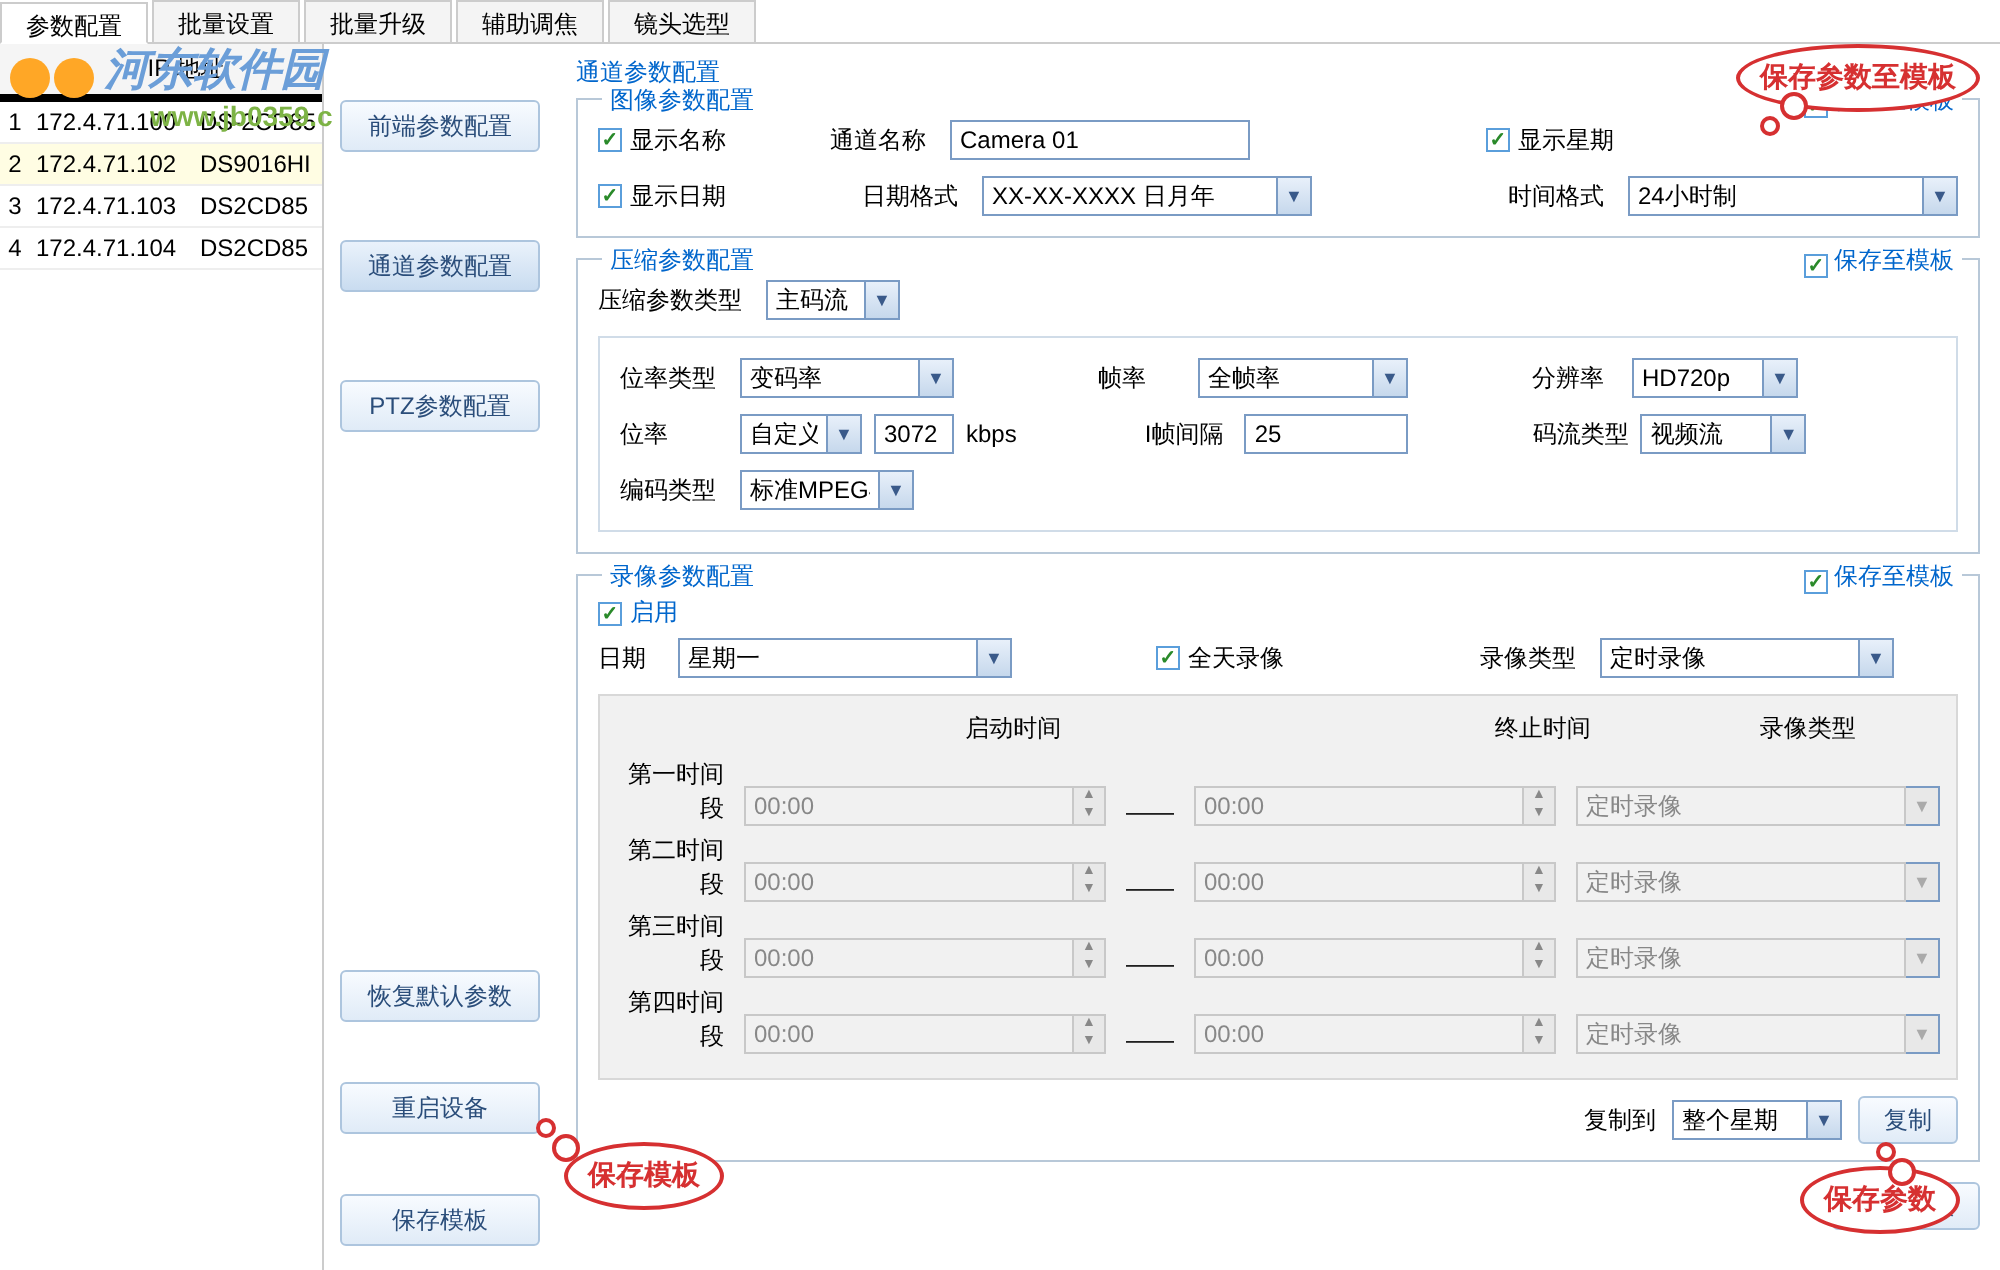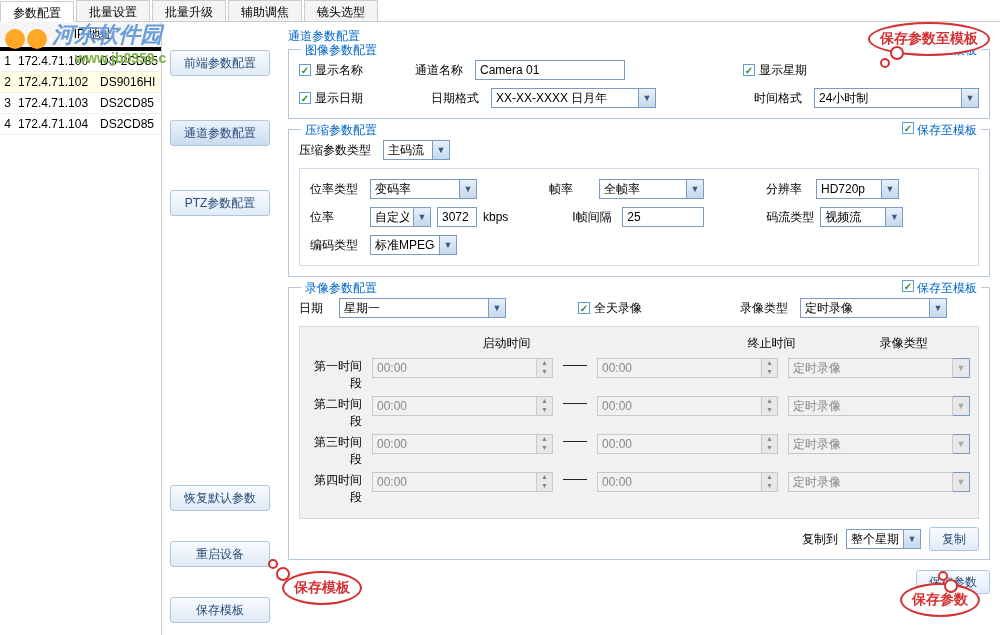--- a/index.html
+++ b/index.html
@@ -28,39 +28,39 @@
     .center-panel { width: 120px; padding: 8px; display: flex; flex-direction: column; }
     .nav-btn { width: 100px; height: 26px; border: 1px solid #adc5de; border-radius: 3px; background: linear-gradient(#f8fbff,#e0ebf7); margin-bottom: 24px; cursor: pointer; display: flex; align-items: center; justify-content: center; color: #2a4d7a; margin-top: 20px; }
     .nav-btn.active { background: linear-gradient(#eaf2fb,#c9dcf0); }
     .center-spacer { flex: 1; }
     
     .right-panel { flex: 1; padding: 6px 10px 4px 6px; overflow: hidden; }
     .section-title { color: #0066cc; margin-bottom: 4px; }
     .fieldset { border: 1px solid #b8c8d8; margin-bottom: 10px; padding: 10px; position: relative; }
     .fieldset-header { position: absolute; top: -8px; left: 12px; right: 8px; display: flex; justify-content: space-between; background: #fff; padding: 0 4px; }
     .fieldset-title { color: #0066cc; }
-    .save-check { display: flex; align-items: flex-start; gap: 3px; color: #0066cc; padding-left: 36px; }
+    .save-check { display: flex; align-items: flex-end; gap: 3px; color: #0066cc; padding-left: 36px; }
     .check-icon { width: 12px; height: 12px; border: 1px solid #5a9edb; display: inline-flex; align-items: center; justify-content: center; color: #2a8a2a; font-size: 10px; font-weight: bold; }
     .checked::before { content: "✓"; }
     
     .form-row { display: flex; align-items: center; margin-bottom: 8px; gap: 6px; }
     .form-row:last-child { margin-bottom: 0; }
     .lbl { min-width: 54px; }
     .chk-lbl { display: flex; align-items: center; gap: 4px; min-width: 90px; }
     .txt-input { border: 1px solid #7a9bc4; padding: 2px 4px; height: 20px; }
     .sel-btn { width: 17px; height: 20px; border: 1px solid #7a9bc4; border-left: none; background: linear-gradient(#e8f0fa,#c6d8ec); display: inline-flex; align-items: center; justify-content: center; color: #3a5a8a; font-size: 9px; cursor: pointer; }
     .combo { display: inline-flex; }
     
     .inner-box { border: 1px solid #d0dce8; padding: 10px; margin-top: 6px; }
     .enable-chk { display: flex; align-items: center; gap: 4px; color: #0066cc; margin-bottom: 4px; }
     
     .time-grid { background: #f1f1f1; border: 1px solid #d8d8d8; padding: 8px; margin-top: 8px; }
     .time-grid-header { display: flex; margin-bottom: 6px; }
     .time-grid-header span { flex: 1; text-align: center; }
-    .time-row { display: flex; align-items: flex-start; margin-bottom: 4px; gap: 10px; }
+    .time-row { display: flex; align-items: flex-end; margin-bottom: 4px; gap: 10px; }
     .time-label { width: 90px; text-align: right; }
     .time-combo { flex: 1; display: inline-flex; }
     .time-input { flex:1; border: 1px solid #c8c8c8; background: #f1f1f1; padding: 2px 4px; height: 20px; color: #888; }
     .time-spin { width: 16px; height: 20px; border: 1px solid #c8c8c8; border-left:none; background: #e8e8e8; display:flex; flex-direction:column; }
     .time-spin span { flex:1; font-size:7px; text-align:center; color:#888; cursor:pointer; }
     .dash { width: 40px; text-align: center; }
     .time-sel { flex: 1; display: inline-flex; }
     .time-sel-input { flex:1; border: 1px solid #c8c8c8; background: #f1f1f1; padding: 2px 4px; height: 20px; color: #888; }
     
     .copy-row { display: flex; justify-content: flex-end; align-items: center; gap: 8px; margin-top: 8px; }
@@ -247,20 +247,24 @@
     </div>
 
     <div class="fieldset" style="padding-bottom:8px;">
       <div class="fieldset-header">
         <span class="fieldset-title">录像参数配置</span>
         <span class="save-check">
             <span class="check-icon checked"></span>
             <span>保存至模板</span>
           </span>
       </div>
+      <div class="enable-chk">
+          <span class="check-icon checked"></span>
+          <span>启用</span>
+        </div>
       <div class="form-row">
         <span class="lbl" style="min-width:34px;">日期</span>
         <span class="combo">
             <input class="txt-input" style="width: 150px;" value="星期一">
             <span class="sel-btn">▼</span>
           </span>
         <span style="width:60px;"></span>
         <span class="chk-lbl">
             <span class="check-icon checked"></span>
             <span>全天录像</span>
@@ -367,21 +371,21 @@
     <span class="time-sel">
                 <input class="time-sel-input" value="定时录像" disabled="" style="">
                 <span class="sel-btn" style="background:#e8e8e8;color:#aaa;">▼</span>
               </span>
   </div>
           </div>
       </div>
       <div class="copy-row">
         <span>复制到</span>
         <span class="combo">
-            <input class="txt-input" style="width: 58px;" value="整个星期">
+            <input class="txt-input" style="width: 68px;" value="整个星期">
             <span class="sel-btn">▼</span>
           </span>
         <button class="btn">复制</button>
       </div>
     </div>
 
     <div class="save-row">
       <button class="btn">保存参数</button>
     </div>
   </div>

